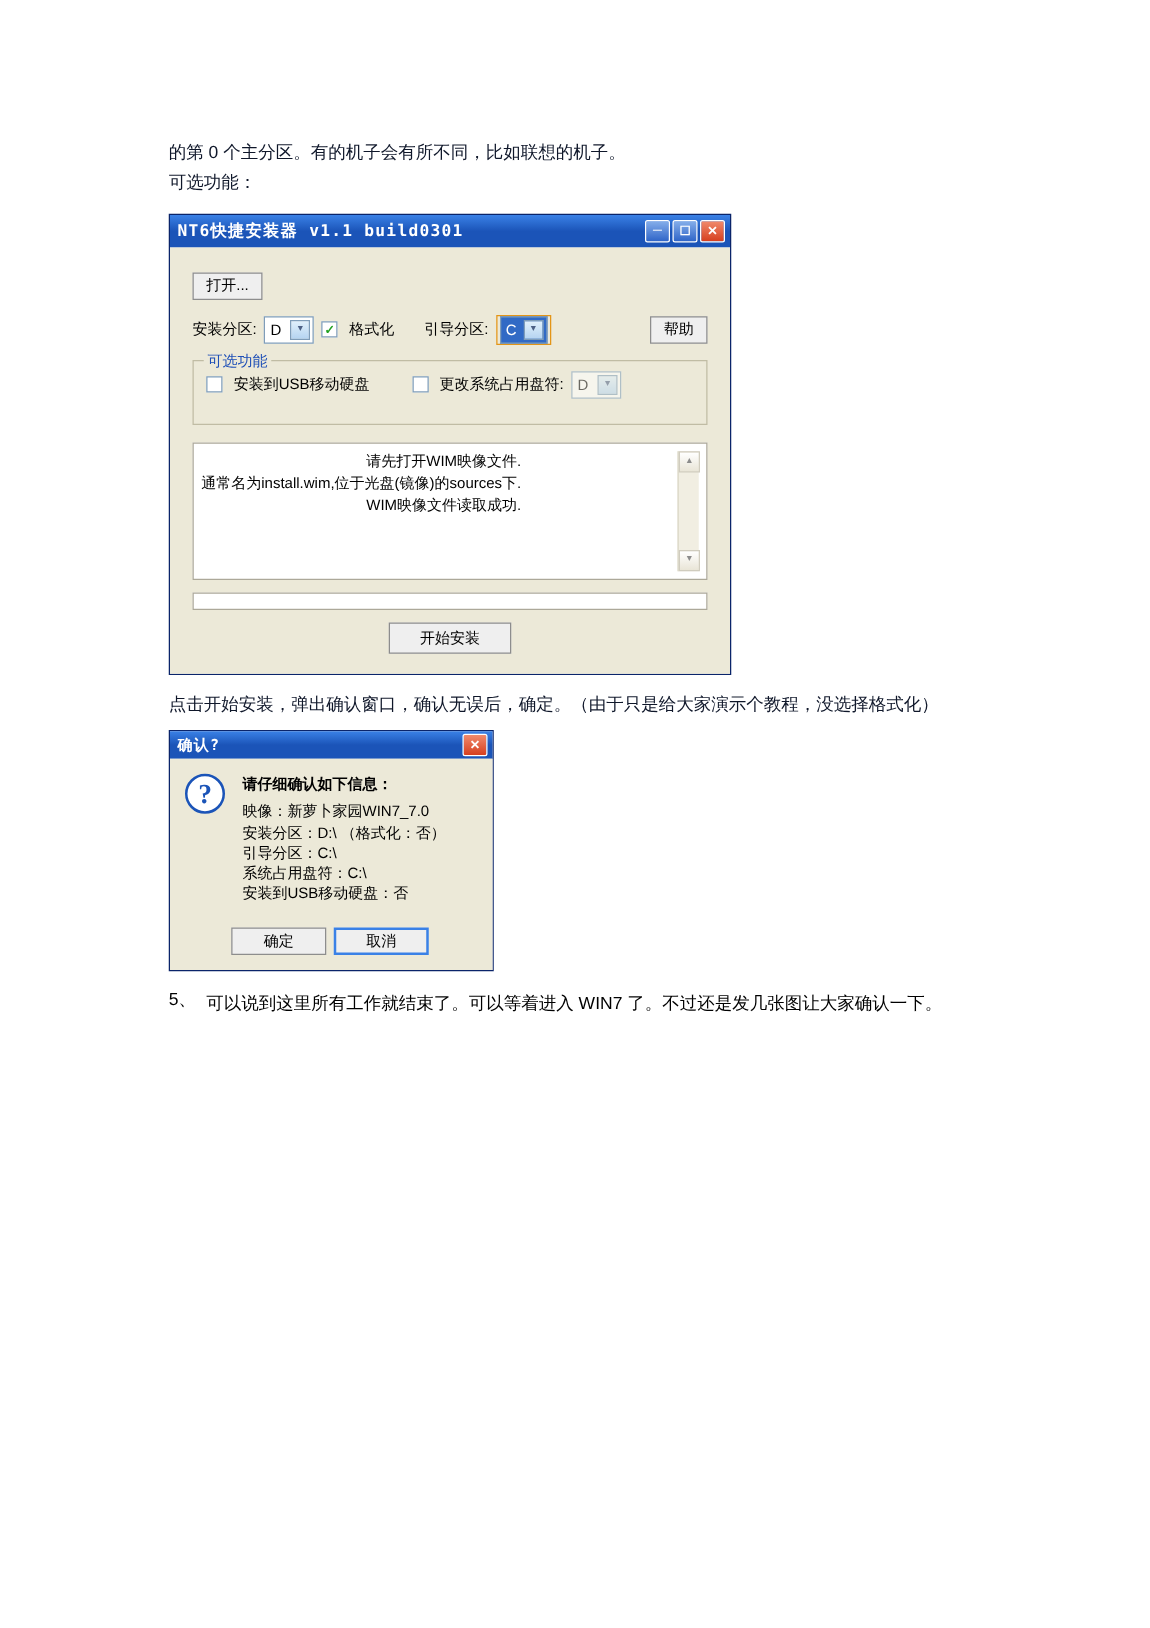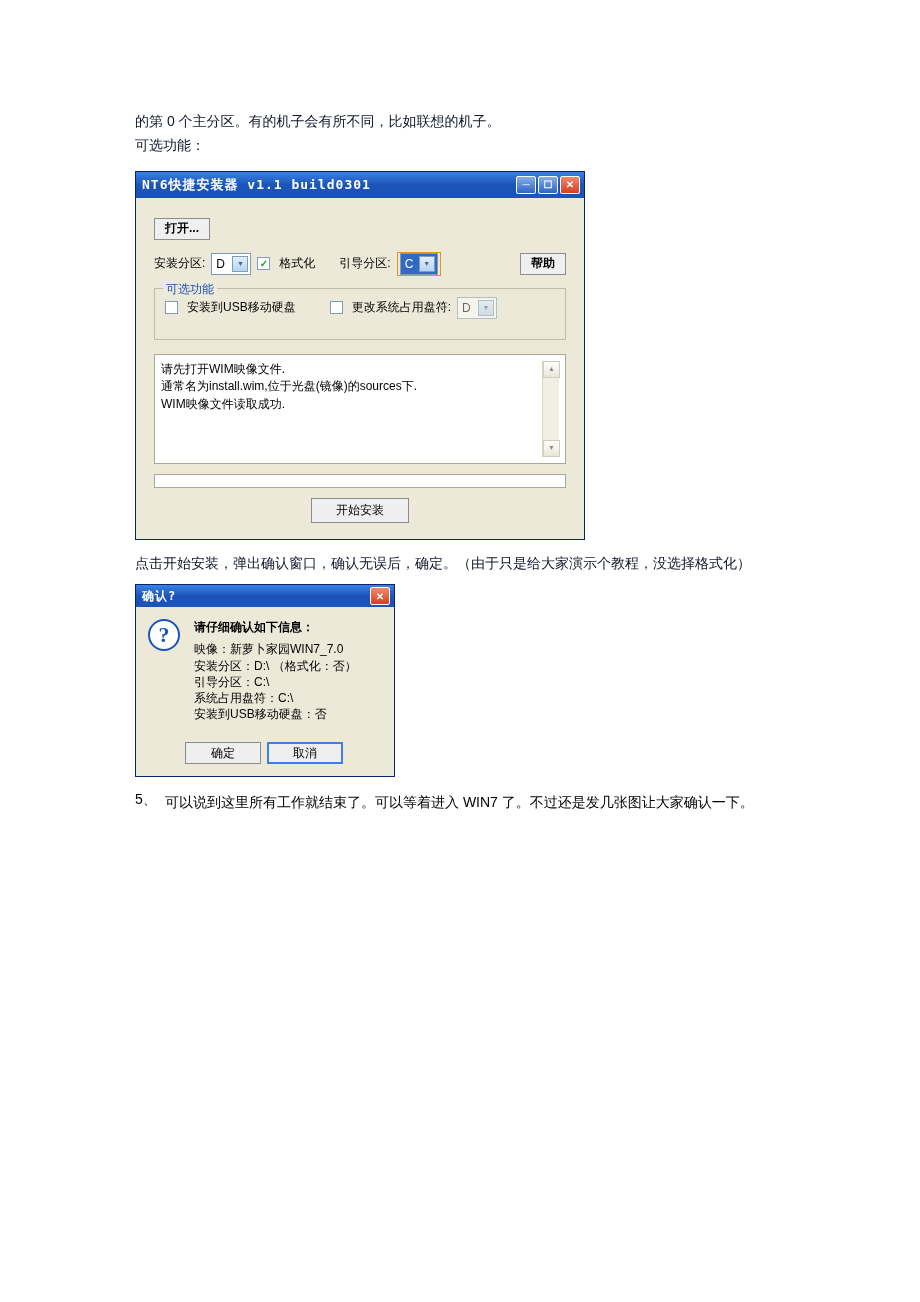--- a/index.html
+++ b/index.html
@@ -56,37 +56,37 @@
     .combo-small { flex: none; width: 40px; }
     .chev {
       width: 16px; height: 16px; border: 1px solid #7f9db9;
       background: linear-gradient(to bottom, #e0f0fb, #b5d4f1);
       display: flex; align-items: center; justify-content: center;
       font-size: 7px; color: #4d6185;
     }
     .btn {
       height: 22px; padding: 0 10px;
       border: 1px solid #8d8d8d; background: #efefef;
-      display: flex; align-items: center; justify-content: center; font-weight: bold;
+      display: flex; align-items: center; justify-content: center;
     }
     .fieldset {
       border: 1px solid #c0bca4; margin-top: 2px;
       padding: 8px 10px 20px; position: relative;
     }
     .legend {
       position: absolute; top: -8px; left: 8px;
       background: #ece9d8; padding: 0 3px;
       color: #1e4fb7;
     }
     .chk { width: 13px; height: 13px; border: 1px solid #7f9db9; background: #fff; display: inline-flex; align-items: center; justify-content: center; margin-right: 3px; font-size: 10px; color: #21a121; font-weight: bold;}
     .disabled { opacity: .55; }
     .txtarea {
       border: 1px solid #aca899; background: #fff; height: 110px;
       margin-top: 2px; padding: 6px 6px 6px 6px; font-size: 12px;
-      display: flex; justify-content: space-between; line-height: 1.45;
+      display: flex; justify-content: space-between; line-height: 1.45; text-align: right;
     }
     .scroll { width: 17px; background: #f1eee2; border-left: 1px solid #d9d6c5; display: flex; flex-direction: column; justify-content: space-between; }
     .scrollbtn { height: 17px; width: 17px; border: 1px solid #d0ccbe; background: linear-gradient(to bottom, #fff, #e9e5d7); display:flex;align-items:center;justify-content:center;font-size:7px;color:#8c8c8c;}
     .progbar { border: 1px solid #aca899; height: 14px; background: #fff; margin-top: 10px; }
     .centerbtn { display: flex; justify-content: center; margin-top: 10px; }
     .bigbtn { padding: 3px 24px; border: 1px solid #8d8d8d; background: #efefef; }
     
     
     .confirm {
       margin-top: 10px;

